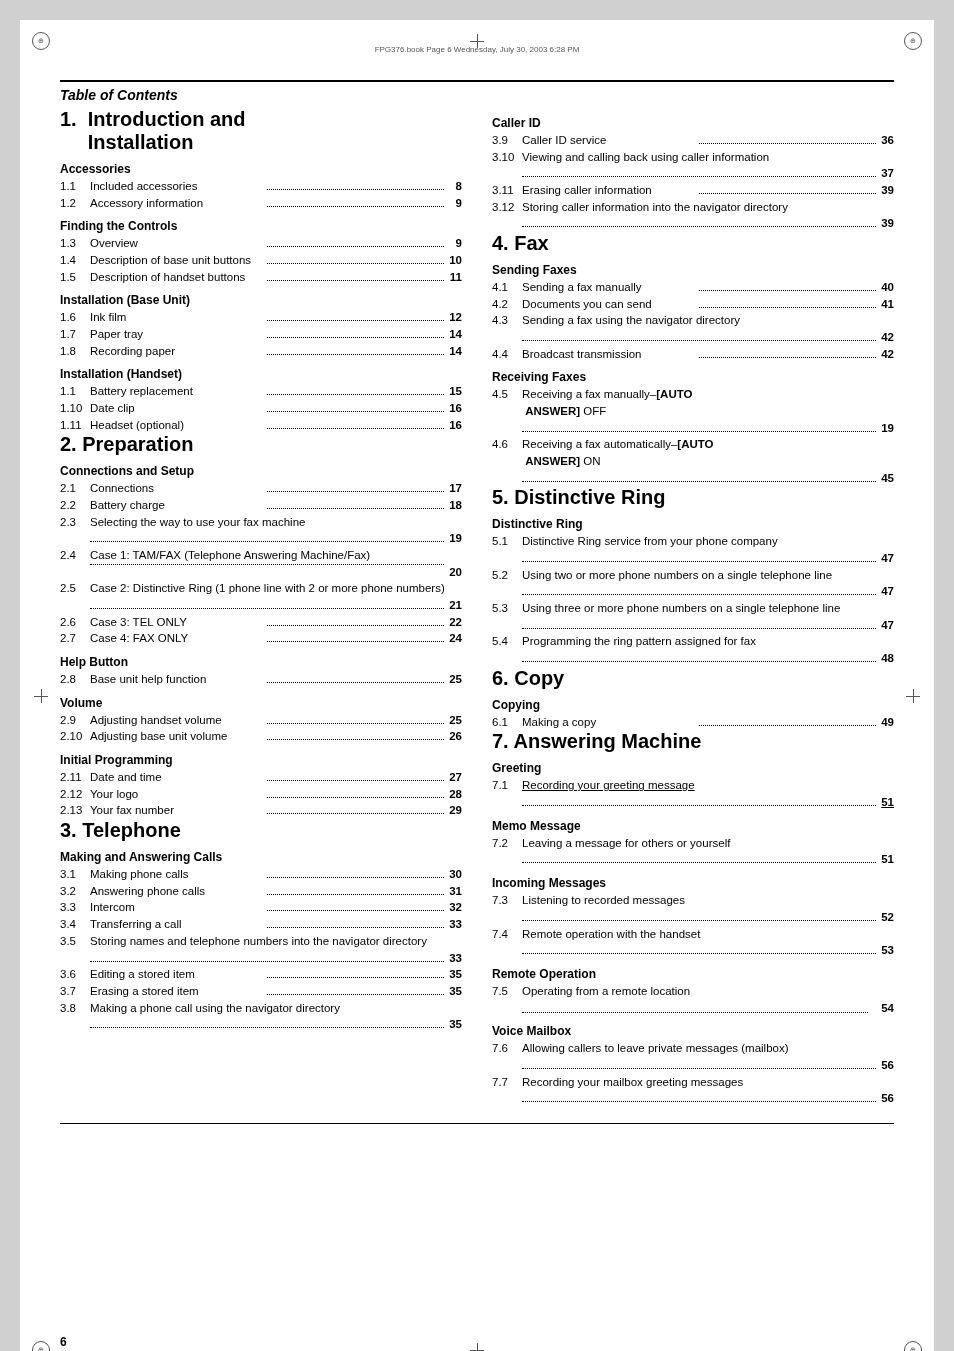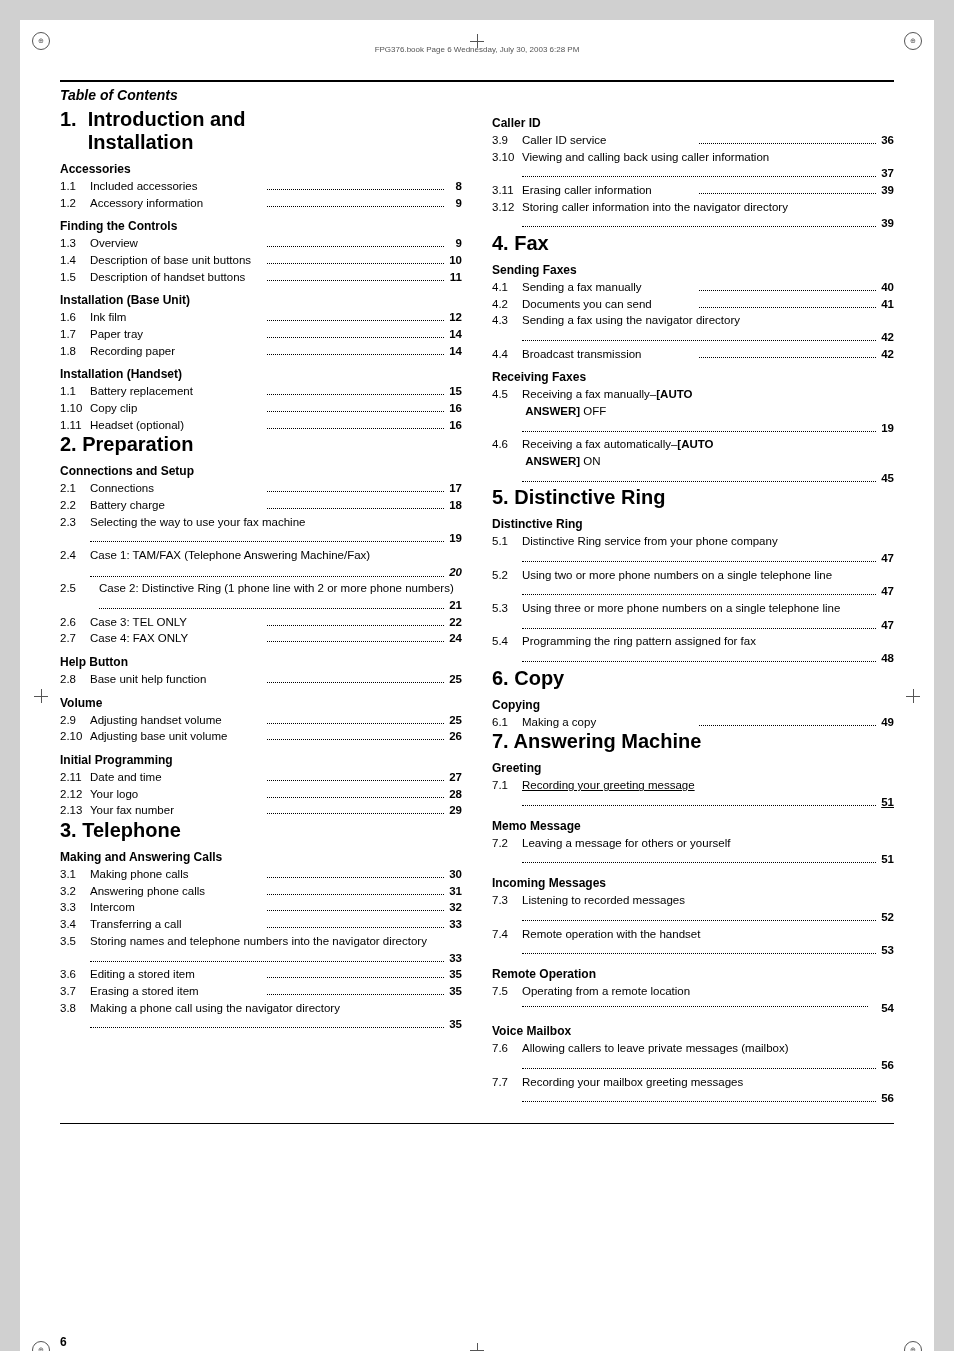--- a/index.html
+++ b/index.html
@@ -219,21 +219,21 @@
 
           <div class="subsection-title">Installation (Handset)</div>
           <div class="toc-entry">
             <span class="num">1.1</span>
             <span class="label">Battery replacement</span>
             <span class="dot-leader"></span>
             <span class="page-num">15</span>
           </div>
           <div class="toc-entry">
             <span class="num">1.10</span>
-            <span class="label">Copy clip</span>
+            <span class="label">Date clip</span>
             <span class="dot-leader"></span>
             <span class="page-num">16</span>
           </div>
           <div class="toc-entry">
             <span class="num">1.11</span>
             <span class="label">Headset (optional)</span>
             <span class="dot-leader"></span>
             <span class="page-num">16</span>
           </div>
         </div>
@@ -261,28 +261,28 @@
               <span style="display:flex; align-items:baseline;">
                 <span style="flex:1; border-bottom:1px dotted #000; margin-bottom:3px;"></span>
                 <span style="font-weight:bold; min-width:18px; text-align:right;">19</span>
               </span>
             </span>
           </div>
 
           <div style="display:flex; font-size:11.5px; line-height:1.45;">
             <span style="min-width:30px; flex-shrink:0;">2.4</span>
             <span style="flex:1;">Case 1: TAM/FAX (Telephone Answering Machine/Fax)
-              <span style="display:flex; align-items:flex-end;font-style:italic;">
+              <span style="display:flex; align-items:flex-start;">
                 <span style="flex:1; border-bottom:1px dotted #000; margin-bottom:3px;"></span>
                 <span style="font-weight:bold; min-width:18px; text-align:right;">20</span>
               </span>
             </span>
           </div>
 
-          <div style="display:flex; font-size:11.5px; line-height:1.45;gap:9px;">
+          <div style="display:flex; font-size:11.5px; line-height:1.45;">
             <span style="min-width:30px; flex-shrink:0;">2.5</span>
             <span style="flex:1;">Case 2: Distinctive Ring (1 phone line with 2 or more phone numbers)
               <span style="display:flex; align-items:baseline;">
                 <span style="flex:1; border-bottom:1px dotted #000; margin-bottom:3px;"></span>
                 <span style="font-weight:bold; min-width:18px; text-align:right;">21</span>
               </span>
             </span>
           </div>
           <div class="toc-entry">
             <span class="num">2.6</span>
@@ -604,21 +604,21 @@
                 <span style="font-weight:bold; min-width:18px; text-align:right;">53</span>
               </span>
             </span>
           </div>
 
           <div class="subsection-title">Remote Operation</div>
 
           <div style="display:flex; font-size:11.5px; line-height:1.45;">
             <span style="min-width:30px; flex-shrink:0;">7.5</span>
             <span style="flex:1;">Operating from a remote location
-              <span style="display:flex; align-items:center;gap:8px;">
+              <span style="display:flex; align-items:flex-end;gap:8px;">
                 <span style="flex:1; border-bottom:1px dotted #000; margin-bottom:3px;"></span>
                 <span style="font-weight:bold; min-width:18px; text-align:right;">54</span>
               </span>
             </span>
           </div>
 
           <div class="subsection-title">Voice Mailbox</div>
 
           <div style="display:flex; font-size:11.5px; line-height:1.45;">
             <span style="min-width:30px; flex-shrink:0;">7.6</span>

